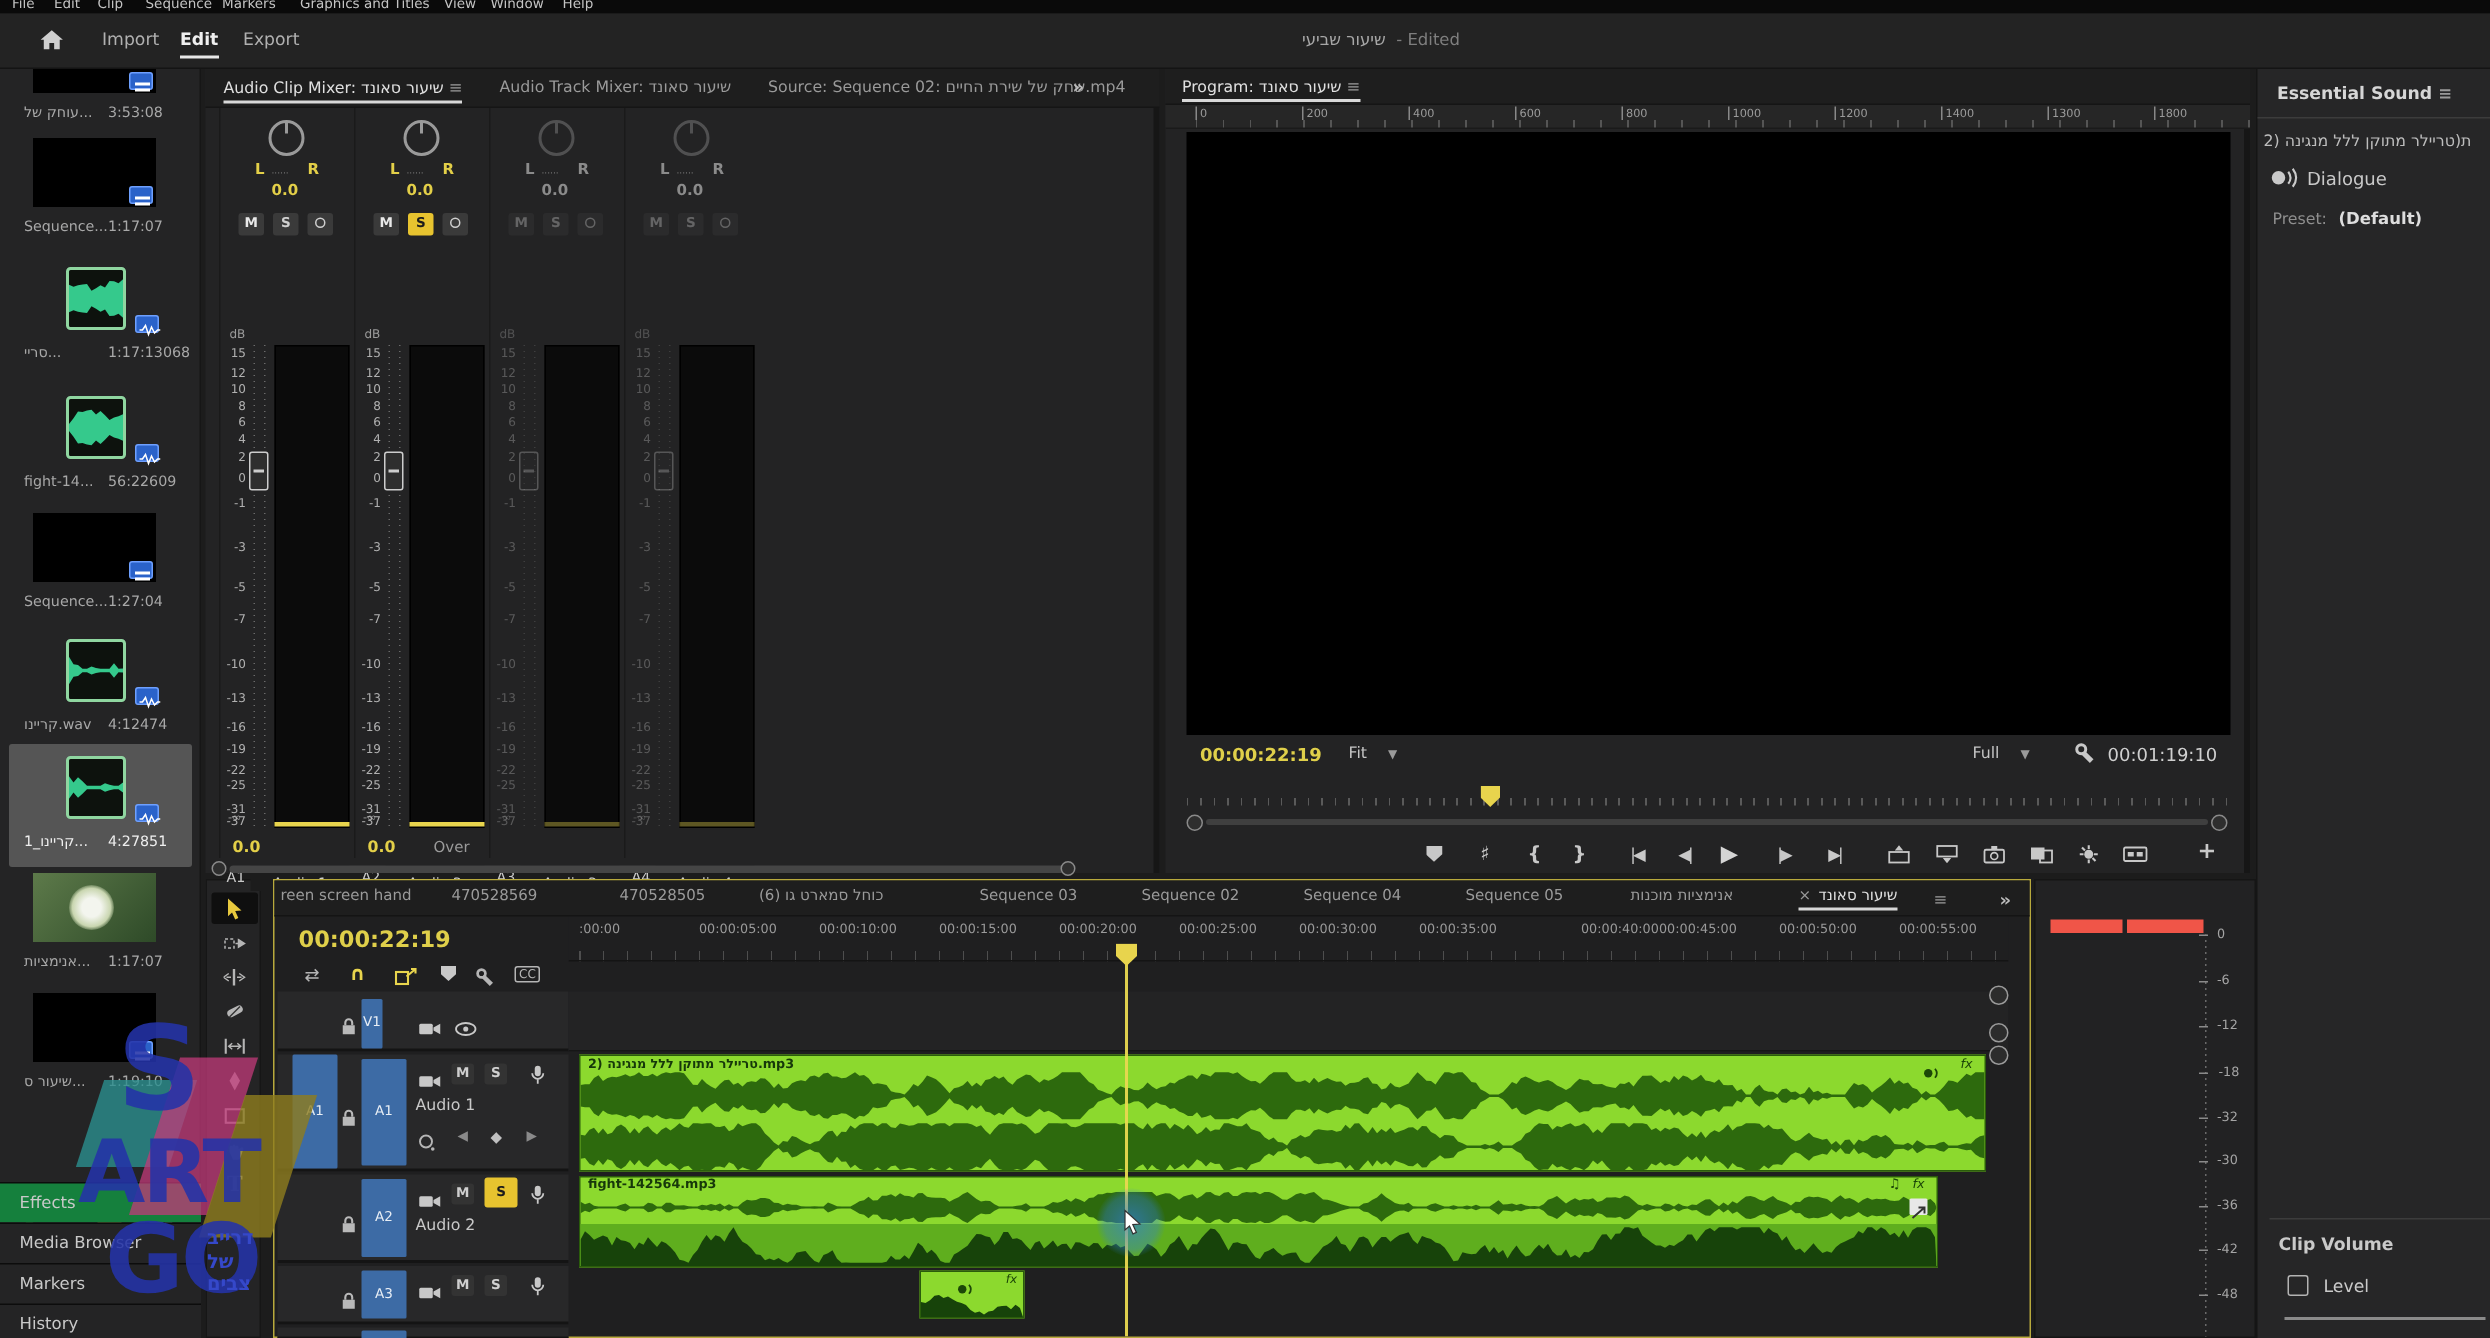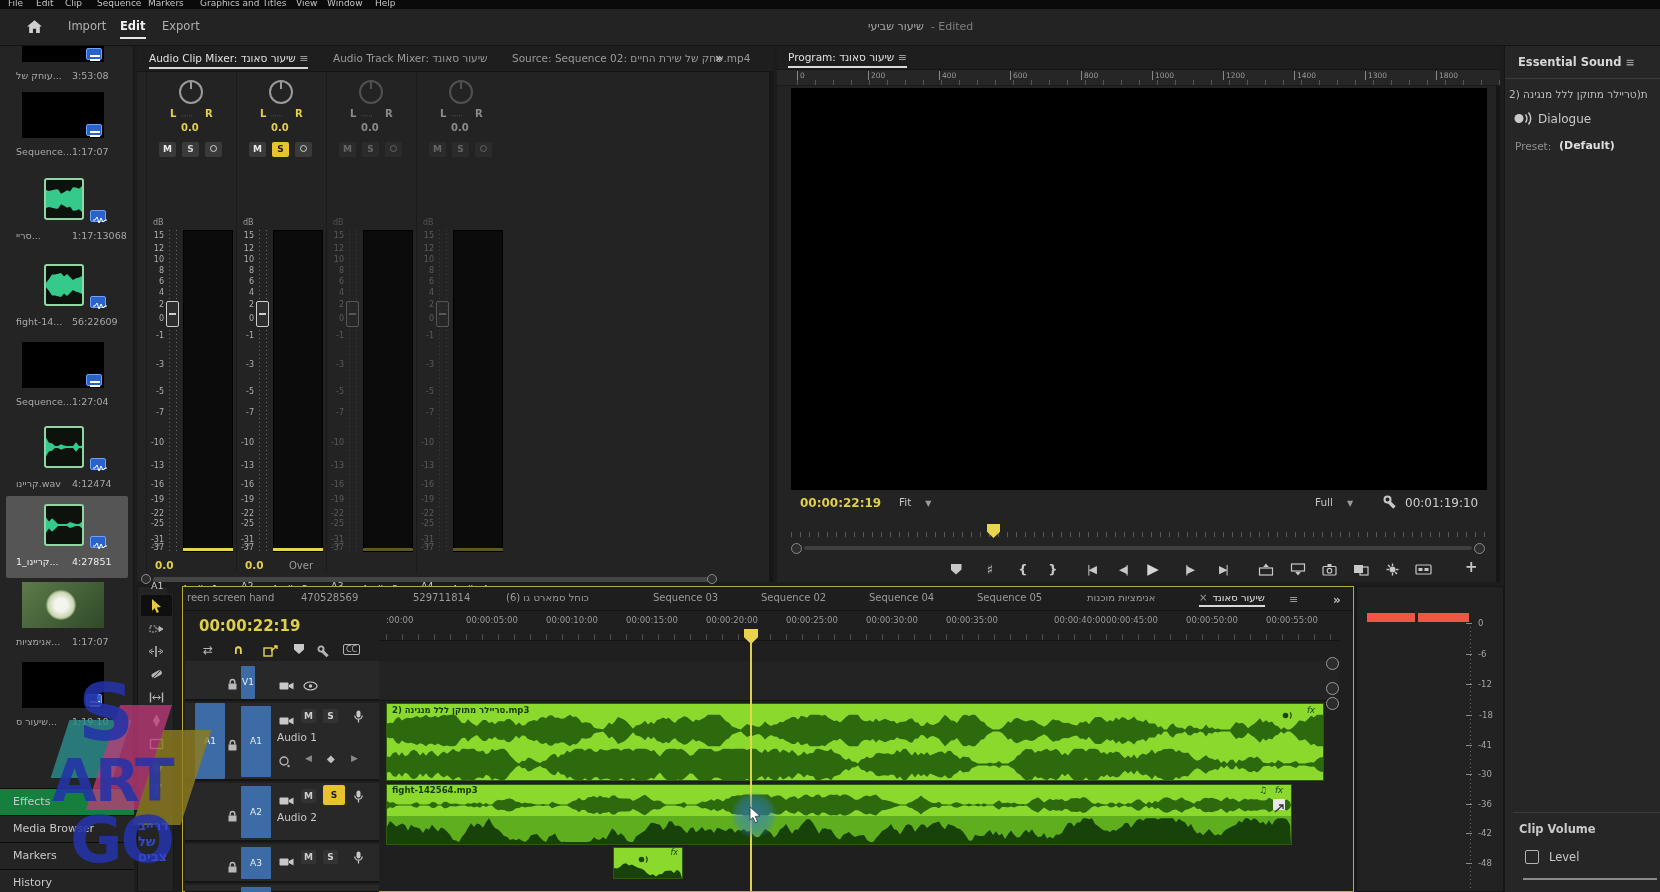--- a/index.html
+++ b/index.html
@@ -559,39 +559,39 @@
     <div class="abs" style="left:61px;top:26px;width:51px;height:9px;background:#f05548;"></div>
     <div class="dottick" style="left:113px;top:36px;height:268px;"></div>
   <span class="tx" style="left:121px;top:31px;font-size:8.5px;color:#a5a5a5;">0</span>
       <div class="abs" style="left:109px;top:36px;width:6px;height:1px;background:#8a8a8a;"></div>
       <span class="tx" style="left:121px;top:62px;font-size:8.5px;color:#a5a5a5;">-6</span>
       <div class="abs" style="left:109px;top:67px;width:6px;height:1px;background:#8a8a8a;"></div>
       <span class="tx" style="left:121px;top:92px;font-size:8.5px;color:#a5a5a5;">-12</span>
       <div class="abs" style="left:109px;top:97px;width:6px;height:1px;background:#8a8a8a;"></div>
       <span class="tx" style="left:122px;top:123px;font-size:8.5px;color:#a5a5a5;">-18</span>
       <div class="abs" style="left:109px;top:128px;width:6px;height:1px;background:#8a8a8a;"></div>
-      <span class="tx" style="left:121px;top:153px;font-size:8.5px;color:#a5a5a5;">-41</span>
+      <span class="tx" style="left:121px;top:153px;font-size:8.5px;color:#a5a5a5;">-32</span>
       <div class="abs" style="left:109px;top:158px;width:6px;height:1px;background:#8a8a8a;"></div>
       <span class="tx" style="left:121px;top:182px;font-size:8.5px;color:#a5a5a5;">-30</span>
       <div class="abs" style="left:109px;top:187px;width:6px;height:1px;background:#8a8a8a;"></div>
       <span class="tx" style="left:121px;top:212px;font-size:8.5px;color:#a5a5a5;">-36</span>
       <div class="abs" style="left:109px;top:217px;width:6px;height:1px;background:#8a8a8a;"></div>
       <span class="tx" style="left:121px;top:241px;font-size:8.5px;color:#a5a5a5;">-42</span>
       <div class="abs" style="left:109px;top:246px;width:6px;height:1px;background:#8a8a8a;"></div>
       <span class="tx" style="left:121px;top:271px;font-size:8.5px;color:#a5a5a5;">-48</span>
       <div class="abs" style="left:109px;top:276px;width:6px;height:1px;background:#8a8a8a;"></div>
     </div>
 
   <div class="panel" id="timeline" style="left:182px;top:586px;width:1172px;height:306px;background:#1f1f20;border:1px solid #b8a93c;">
     <div id="tltabs" class="abs" style="left:0;top:0;width:1170px;height:24px;background:#1e1e1e;border-bottom:1px solid #141414;">
       <span class="tx ham" style="left:1106px;top:6px;">≡</span>
       <span class="tx chev" style="left:1150px;top:6px;">»</span>
     <span class="seqtab" style="left:4px;top:5px;">reen screen hand</span>
         <span class="seqtab" style="left:118px;top:5px;">470528569</span>
-        <span class="seqtab" style="left:230px;top:5px;">529711814</span>
+        <span class="seqtab" style="left:230px;top:5px;">470528505</span>
         <span class="seqtab" style="left:323px;top:5px;">(כוחל סמארט גו (6</span>
         <span class="seqtab" style="left:470px;top:5px;">Sequence 03</span>
         <span class="seqtab" style="left:578px;top:5px;">Sequence 02</span>
         <span class="seqtab" style="left:686px;top:5px;">Sequence 04</span>
         <span class="seqtab" style="left:794px;top:5px;">Sequence 05</span>
         <span class="seqtab" style="left:904px;top:5px;">אנימציות מוכנות</span>
         <span class="seqtab" style="left:1016px;top:5px;color:#e0e0e0;border-bottom:2px solid #d8d8d8;padding-bottom:2px;"><span style="color:#9a9a9a;margin-right:5px;">×</span><span>שיעור סאונד</span></span>
       </div>
     <span class="tx" style="left:16px;top:30px;font-size:15px;font-weight:bold;color:#dfcf4a;">00:00:22:19</span>
 

